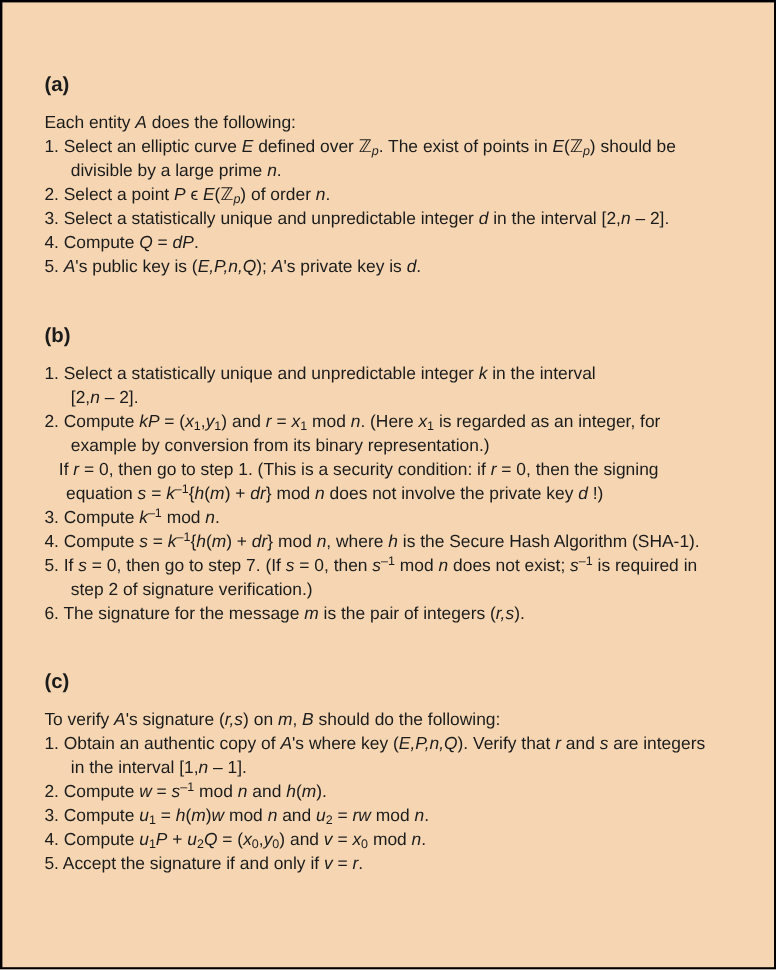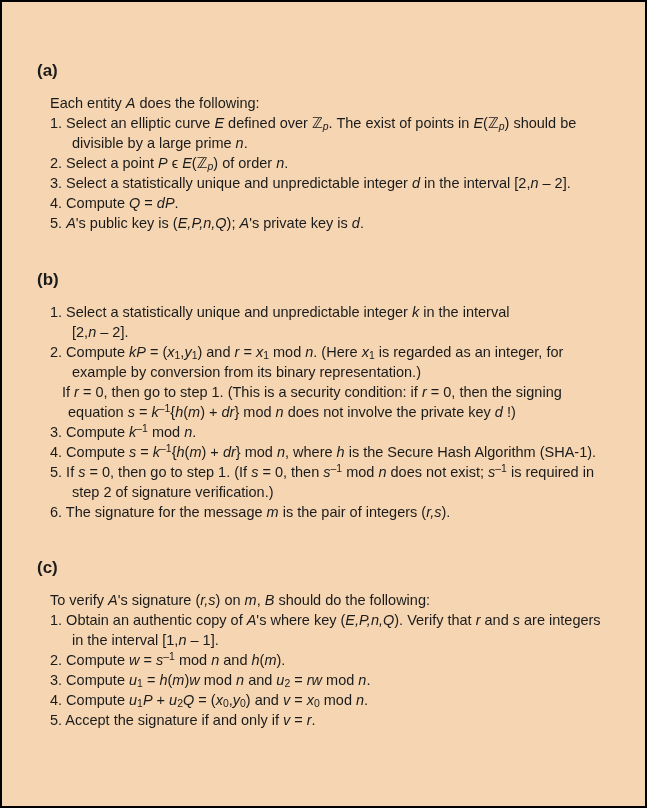--- a/index.html
+++ b/index.html
@@ -21,21 +21,20 @@
   .heading {
     font-weight: bold;
     font-size: 17px;
     line-height: 22px;
     margin-bottom: 11px;
   }
   .line {
     line-height: 20px;
     height: 20px;
     white-space: nowrap;
-    margin-left: 13px;
   }
   .ind0 { padding-left: 0; }
   .ind1 { padding-left: 22px; }
   .ind2 { padding-left: 12px; }
   .ind3 { padding-left: 18px; }
   .rs-i { font-style: italic; }
   .rs-isub { font-style: italic; }
   .rs-z { font-style: italic; font-family: "DejaVu Sans", sans-serif; }
   sub { font-size: 0.72em; vertical-align: -0.22em; line-height: 0; }
   sup { font-size: 0.72em; vertical-align: 0.5em; line-height: 0; }
@@ -62,21 +61,21 @@
     <div class="heading">(b)</div>
     <div>
         <div class="line ind0"><span>1. Select a statistically unique and unpredictable integer </span><span class="rs-i">k</span><span> in the interval</span></div>
         <div class="line ind1"><span>[2,</span><span class="rs-i">n</span><span> – 2].</span></div>
         <div class="line ind0"><span>2. Compute </span><span class="rs-i">kP</span><span> = (</span><span class="rs-i">x</span><sub class="rs-sub">1</sub><span>,</span><span class="rs-i">y</span><sub class="rs-sub">1</sub><span>) and </span><span class="rs-i">r</span><span> = </span><span class="rs-i">x</span><sub class="rs-sub">1</sub><span> mod </span><span class="rs-i">n</span><span>. (Here </span><span class="rs-i">x</span><sub class="rs-sub">1</sub><span> is regarded as an integer, for</span></div>
         <div class="line ind1"><span>example by conversion from its binary representation.)</span></div>
         <div class="line ind2"><span>If </span><span class="rs-i">r</span><span> = 0, then go to step 1. (This is a security condition: if </span><span class="rs-i">r</span><span> = 0, then the signing</span></div>
         <div class="line ind3"><span>equation </span><span class="rs-i">s</span><span> = </span><span class="rs-i">k</span><sup class="rs-sup">–1</sup><span>{</span><span class="rs-i">h</span><span>(</span><span class="rs-i">m</span><span>) + </span><span class="rs-i">dr</span><span>} mod </span><span class="rs-i">n</span><span> does not involve the private key </span><span class="rs-i">d</span><span> !)</span></div>
         <div class="line ind0"><span>3. Compute </span><span class="rs-i">k</span><sup class="rs-sup">–1</sup><span> mod </span><span class="rs-i">n</span><span>.</span></div>
         <div class="line ind0"><span>4. Compute </span><span class="rs-i">s</span><span> = </span><span class="rs-i">k</span><sup class="rs-sup">–1</sup><span>{</span><span class="rs-i">h</span><span>(</span><span class="rs-i">m</span><span>) + </span><span class="rs-i">dr</span><span>} mod </span><span class="rs-i">n</span><span>, where </span><span class="rs-i">h</span><span> is the Secure Hash Algorithm (SHA-1).</span></div>
-        <div class="line ind0"><span>5. If </span><span class="rs-i">s</span><span> = 0, then go to step 1. (If </span><span class="rs-i">s</span><span> = 0, then </span><span class="rs-i">s</span><sup class="rs-sup">–1</sup><span> mod </span><span class="rs-i">n</span><span> does not exist; </span><span class="rs-i">s</span><sup class="rs-sup">–1</sup><span> is required in</span></div>
+        <div class="line ind0"><span>5. If </span><span class="rs-i">s</span><span> = 0, then go to step 7. (If </span><span class="rs-i">s</span><span> = 0, then </span><span class="rs-i">s</span><sup class="rs-sup">–1</sup><span> mod </span><span class="rs-i">n</span><span> does not exist; </span><span class="rs-i">s</span><sup class="rs-sup">–1</sup><span> is required in</span></div>
         <div class="line ind1"><span>step 2 of signature verification.)</span></div>
         <div class="line ind0"><span>6. The signature for the message </span><span class="rs-i">m</span><span> is the pair of integers (</span><span class="rs-i">r,s</span><span>).</span></div>
       </div>
   </section>
 
   <section class="sec sec-c">
     <div class="heading">(c)</div>
     <div>
         <div class="line ind0"><span>To verify </span><span class="rs-i">A</span><span>'s signature (</span><span class="rs-i">r,s</span><span>) on </span><span class="rs-i">m</span><span>, </span><span class="rs-i">B</span><span> should do the following:</span></div>
         <div class="line ind0"><span>1. Obtain an authentic copy of </span><span class="rs-i">A</span><span>'s where key (</span><span class="rs-i">E,P,n,Q</span><span>). Verify that </span><span class="rs-i">r</span><span> and </span><span class="rs-i">s</span><span> are integers</span></div>

